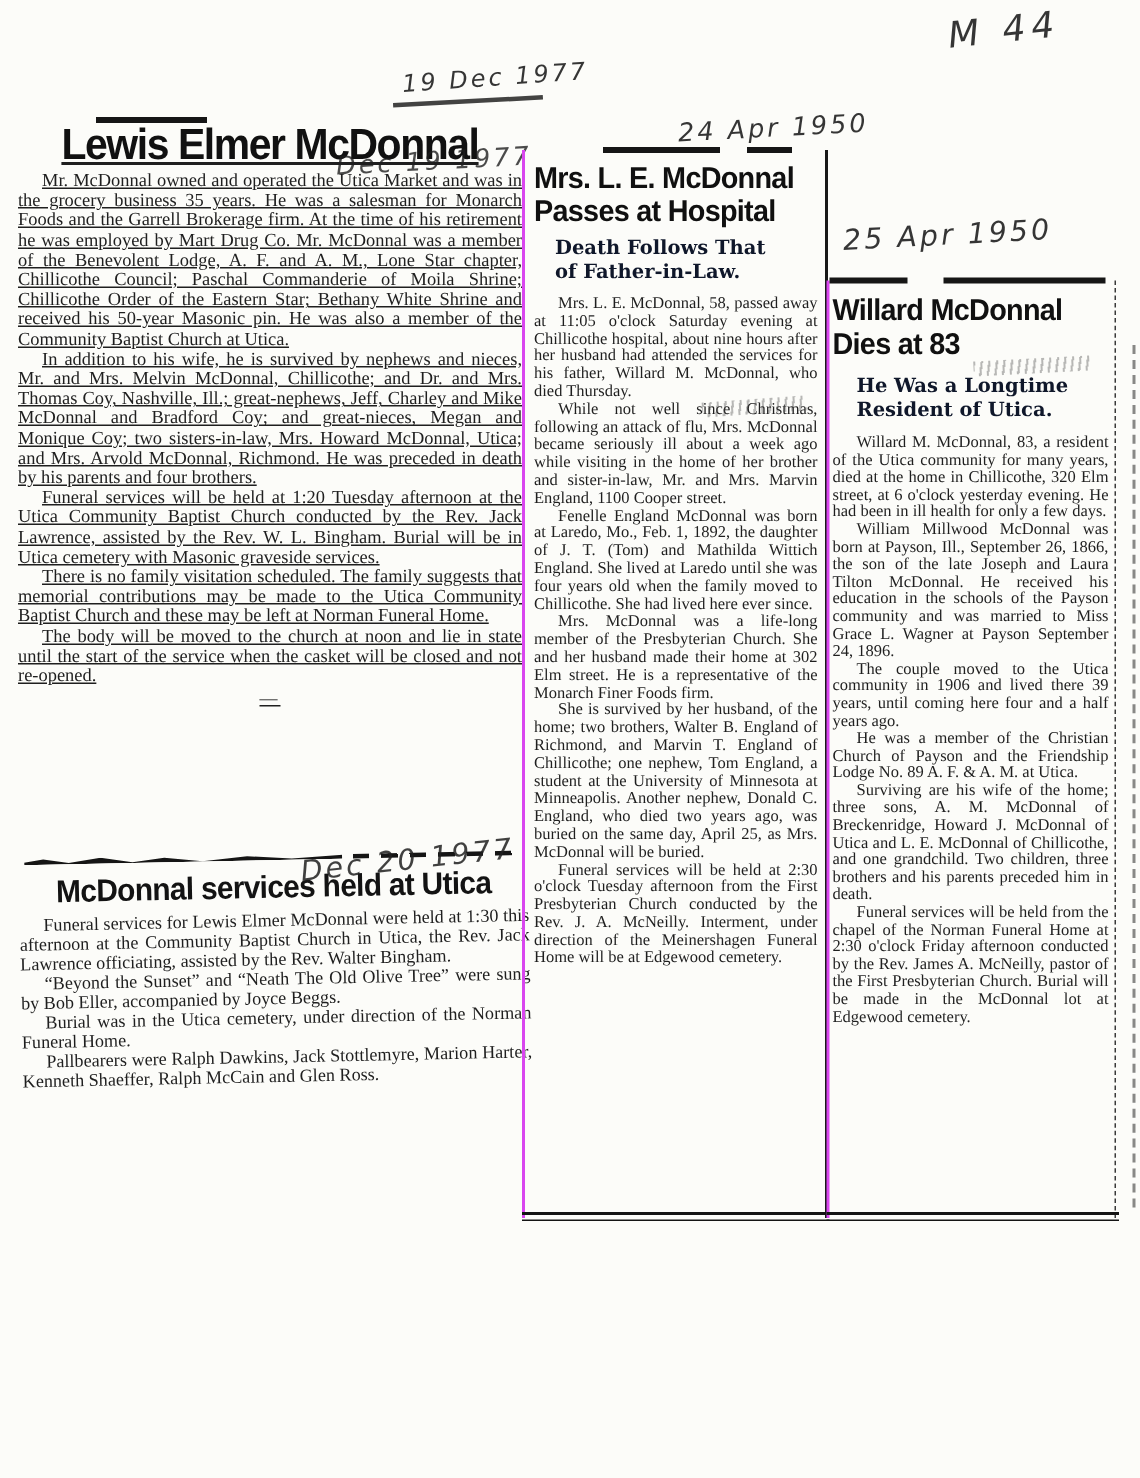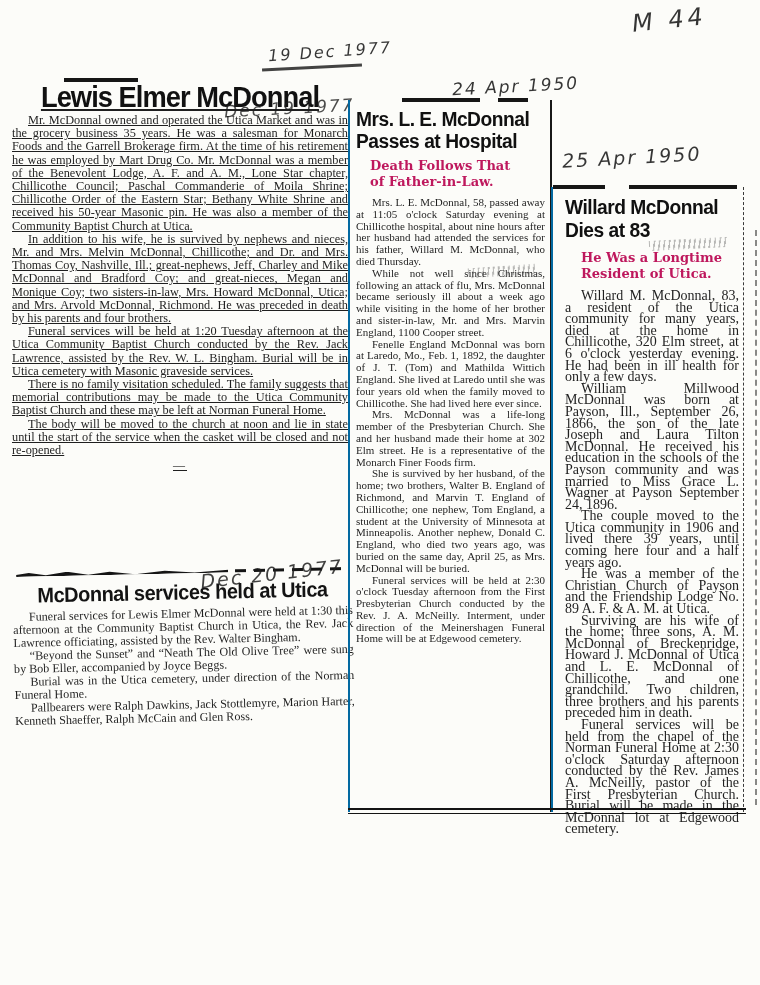--- a/index.html
+++ b/index.html
@@ -68,50 +68,50 @@
   .clip2 h2 {
     margin:6px 0 4px 0; text-align:center;
     font-family:"Liberation Sans", sans-serif; font-weight:bold;
     font-size:21px; line-height:23px; letter-spacing:-.5px; color:#131313;
     transform:scaleX(.95);
   }
   .clip2 .body { font-size:12.1px; line-height:13px; }
   .clip2 .hand-clip2 { top:-4px; left:188px; }
 
   
-  .boxed { border-left:2px solid #0369a1; }
+  .boxed { border-left:2px solid #d946ef; }
   .col-head {
     margin:0; font-family:"Liberation Sans", sans-serif; font-weight:bold;
     color:#101010; letter-spacing:-.5px; transform:scaleX(.96); transform-origin:left;
   }
-  .subhead { font-family:"DejaVu Serif", serif; font-weight:bold; color:#be185d; }
+  .subhead { font-family:"DejaVu Serif", serif; font-weight:bold; color:#0f172a; }
   .top-frag { position:absolute; background:#161616; height:4px; top:-2px; }
   .double-rule {
     position:absolute; left:-2px; right:-3px; bottom:-2px; height:3px;
     border-top:2.5px solid #141414; border-bottom:1.5px solid #141414;
   }
 
   
   .clip3 { left:348px; top:100px; width:200px; height:712px; border-right:2.5px solid #181818; }
   .clip3-inner { padding:8px 5px 0 6px; }
   .clip3 .top-frag.f1 { left:52px; width:78px; }
   .clip3 .top-frag.f2 { left:148px; width:30px; }
   .clip3 .col-head { font-size:20px; line-height:22px; }
   .clip3 .subhead { font-size:13px; line-height:16px; padding-left:14px; margin-top:6px; }
   .clip3 .body { margin-top:7px; font-size:11px; line-height:11.8px; }
   .clip3 .scribble { top:166px; left:118px; width:70px; transform:rotate(-4deg); }
 
   
   .clip4 { left:551px; top:187px; width:190px; height:625px; border-right:1.5px dashed #3a3a3a; }
-  .clip4-inner { padding:9px 4px 0 12px; }
+  .clip4-inner { padding:9px 4px 0 2px; }
   .clip4 .top-frag.f1 { left:0; width:52px; }
   .clip4 .top-frag.f2 { left:76px; width:108px; }
   .clip4 .col-head { font-size:20px; line-height:23px; }
   .clip4 .subhead { font-size:13px; line-height:16px; padding-left:16px; margin-top:8px; }
-  .clip4 .body { margin-top:8px; font-size:14px; line-height:11.6px; }
+  .clip4 .body { margin-top:8px; font-size:11px; line-height:11.6px; }
   .clip4 .scribble { top:52px; left:96px; width:78px; transform:rotate(-3deg); }
 
   
   .edge-rule {
     position:absolute; top:230px; left:755px; width:0; height:575px;
     border-left:2px dashed rgba(40,40,40,.55);
   }
 </style>
 </head>
 <body>
@@ -190,21 +190,21 @@
       <div class="subhead">
         <span>He Was a Longtime</span><br>
         <span>Resident of Utica.</span>
       </div>
       <div class="body">
         <p>Willard M. McDonnal, 83, a resident of the Utica community for many years, died at the home in Chillicothe, 320 Elm street, at 6 o'clock yesterday evening. He had been in ill health for only a few days.</p>
         <p>William Millwood McDonnal was born at Payson, Ill., September 26, 1866, the son of the late Joseph and Laura Tilton McDonnal. He received his education in the schools of the Payson community and was married to Miss Grace L. Wagner at Payson September 24, 1896.</p>
         <p>The couple moved to the Utica community in 1906 and lived there 39 years, until coming here four and a half years ago.</p>
         <p>He was a member of the Christian Church of Payson and the Friendship Lodge No. 89 A. F. &amp; A. M. at Utica.</p>
         <p>Surviving are his wife of the home; three sons, A. M. McDonnal of Breckenridge, Howard J. McDonnal of Utica and L. E. McDonnal of Chillicothe, and one grandchild. Two children, three brothers and his parents preceded him in death.</p>
-        <p>Funeral services will be held from the chapel of the Norman Funeral Home at 2:30 o'clock Saturday afternoon conducted by the Rev. James A. McNeilly, pastor of the First Presbyterian Church. Burial will be made in the McDonnal lot at Edgewood cemetery.</p>
+        <p>Funeral services will be held from the chapel of the Norman Funeral Home at 2:30 o'clock Friday afternoon conducted by the Rev. James A. McNeilly, pastor of the First Presbyterian Church. Burial will be made in the McDonnal lot at Edgewood cemetery.</p>
       </div>
     </div>
     <div class="scribble"></div>
     <div class="double-rule"></div>
   </section>
 
   <div class="edge-rule"></div>
 
 </div>
 

